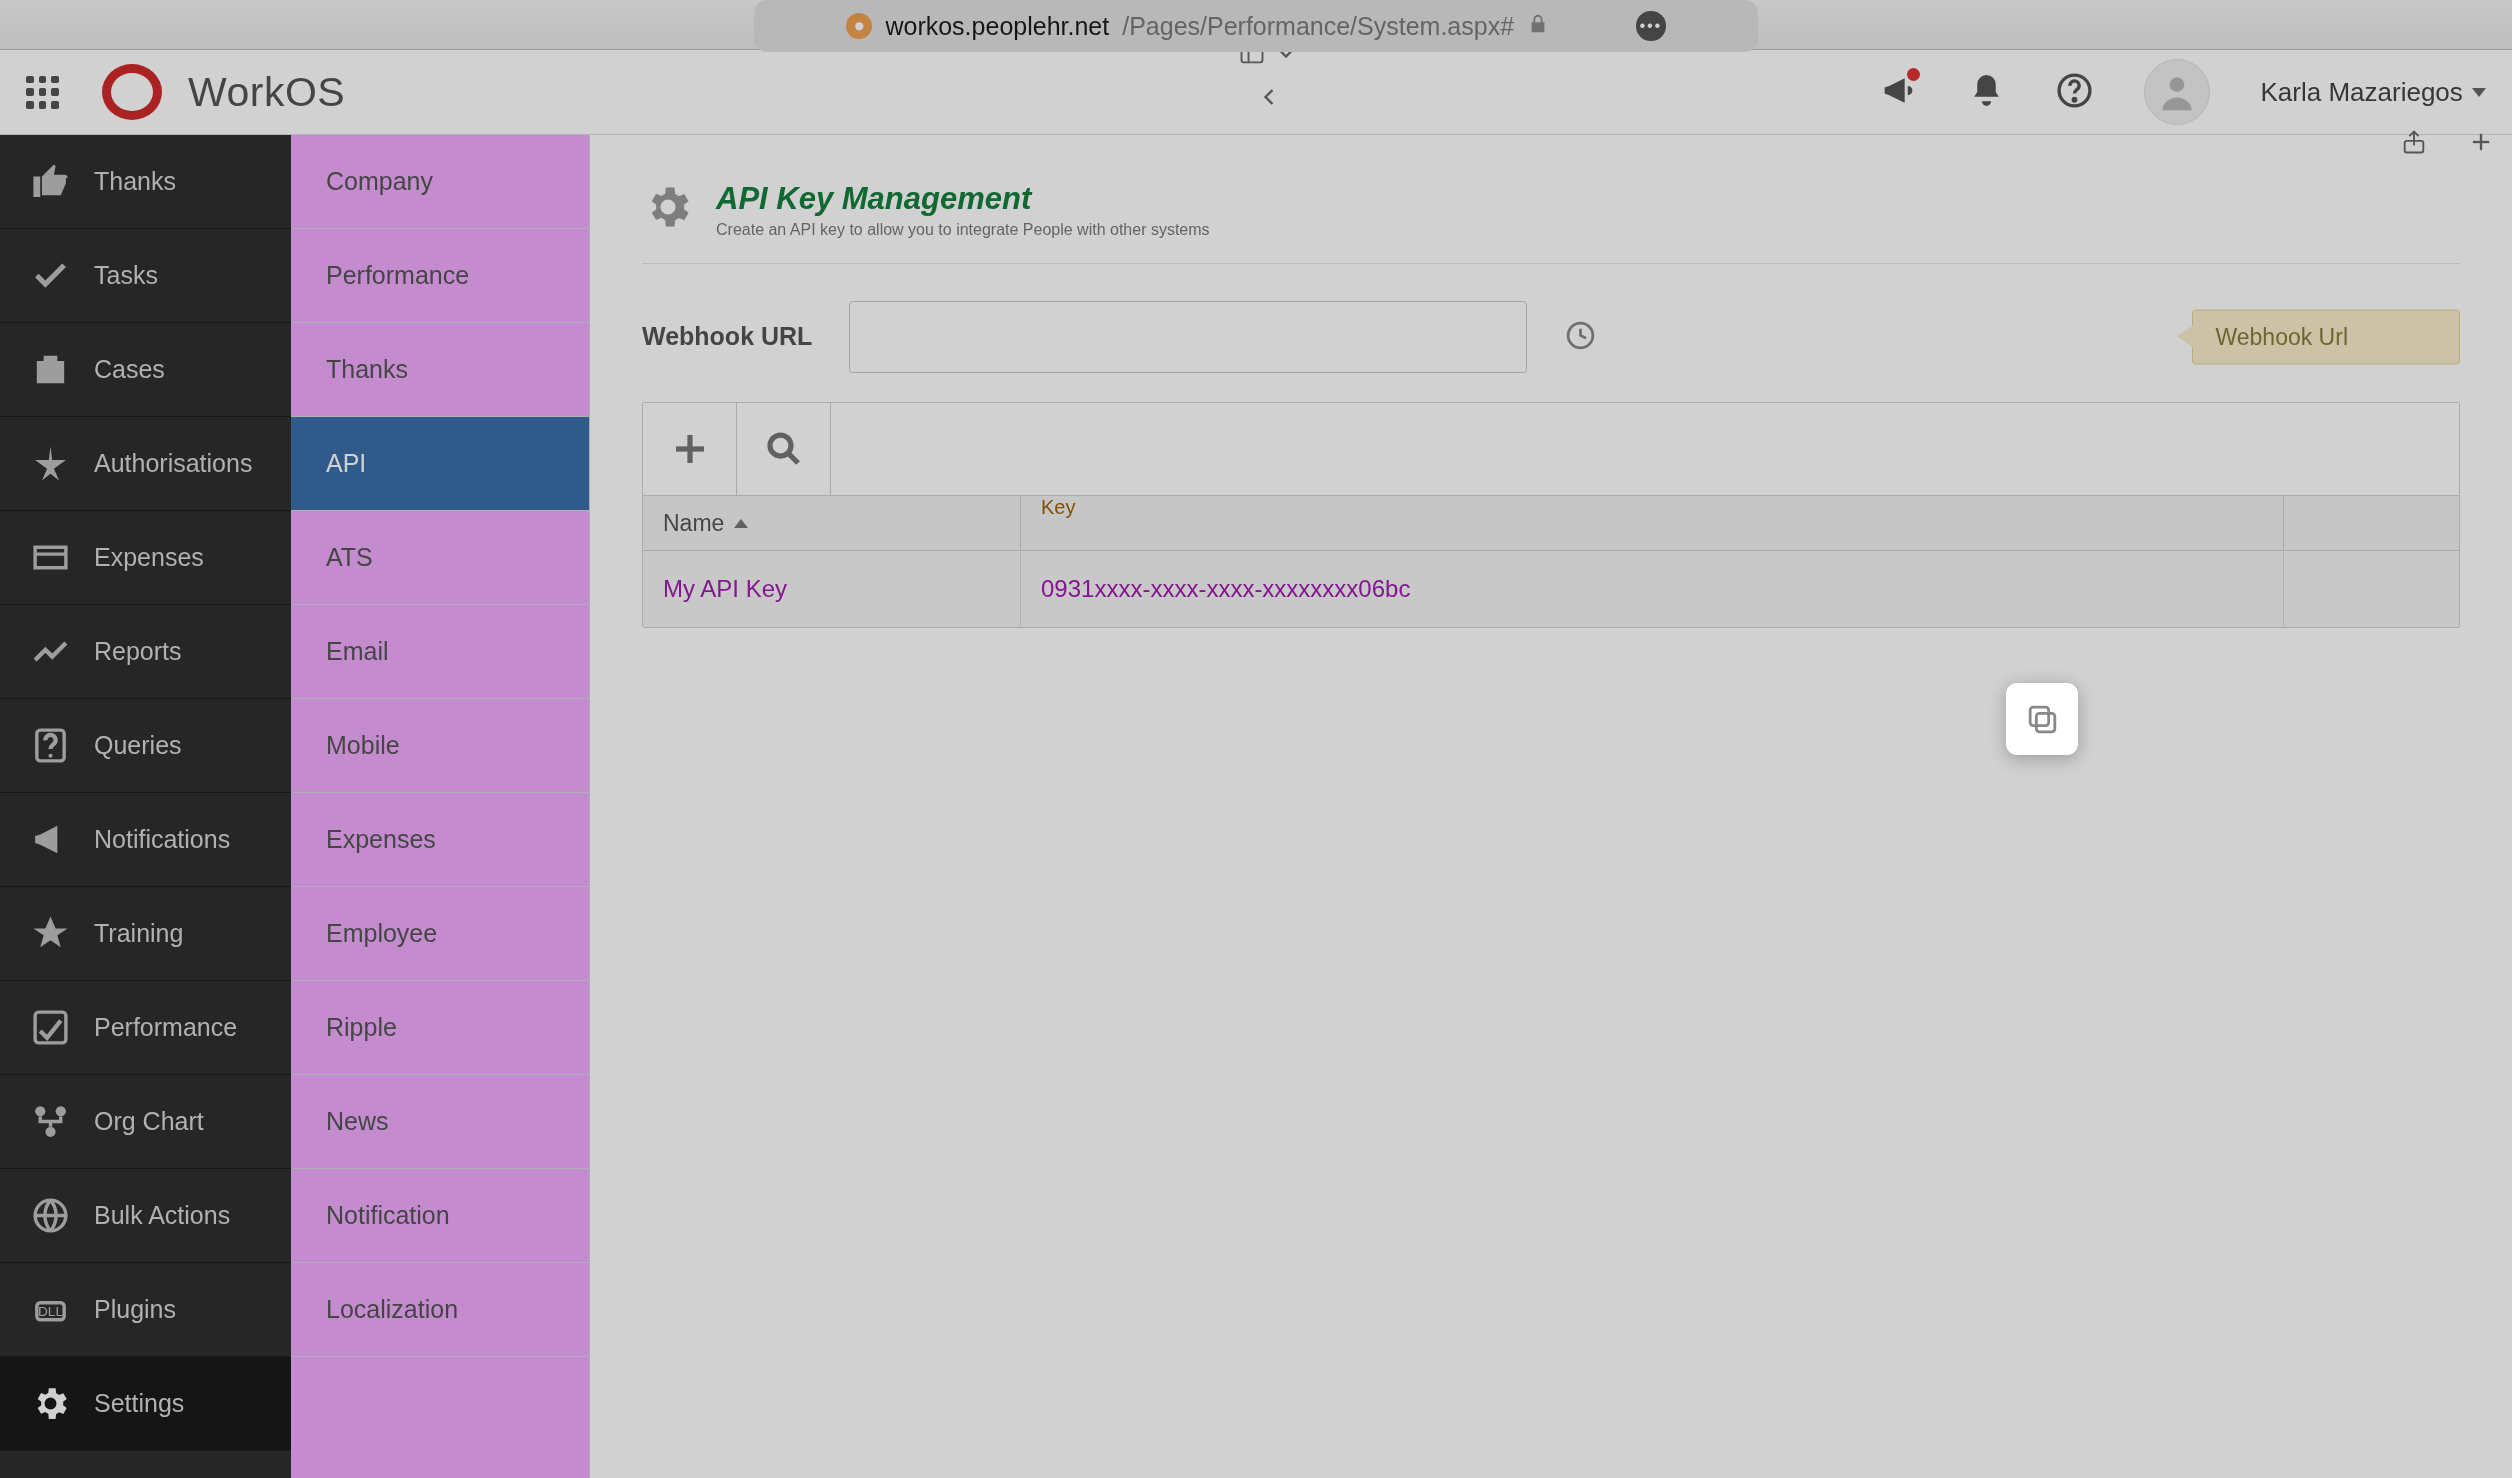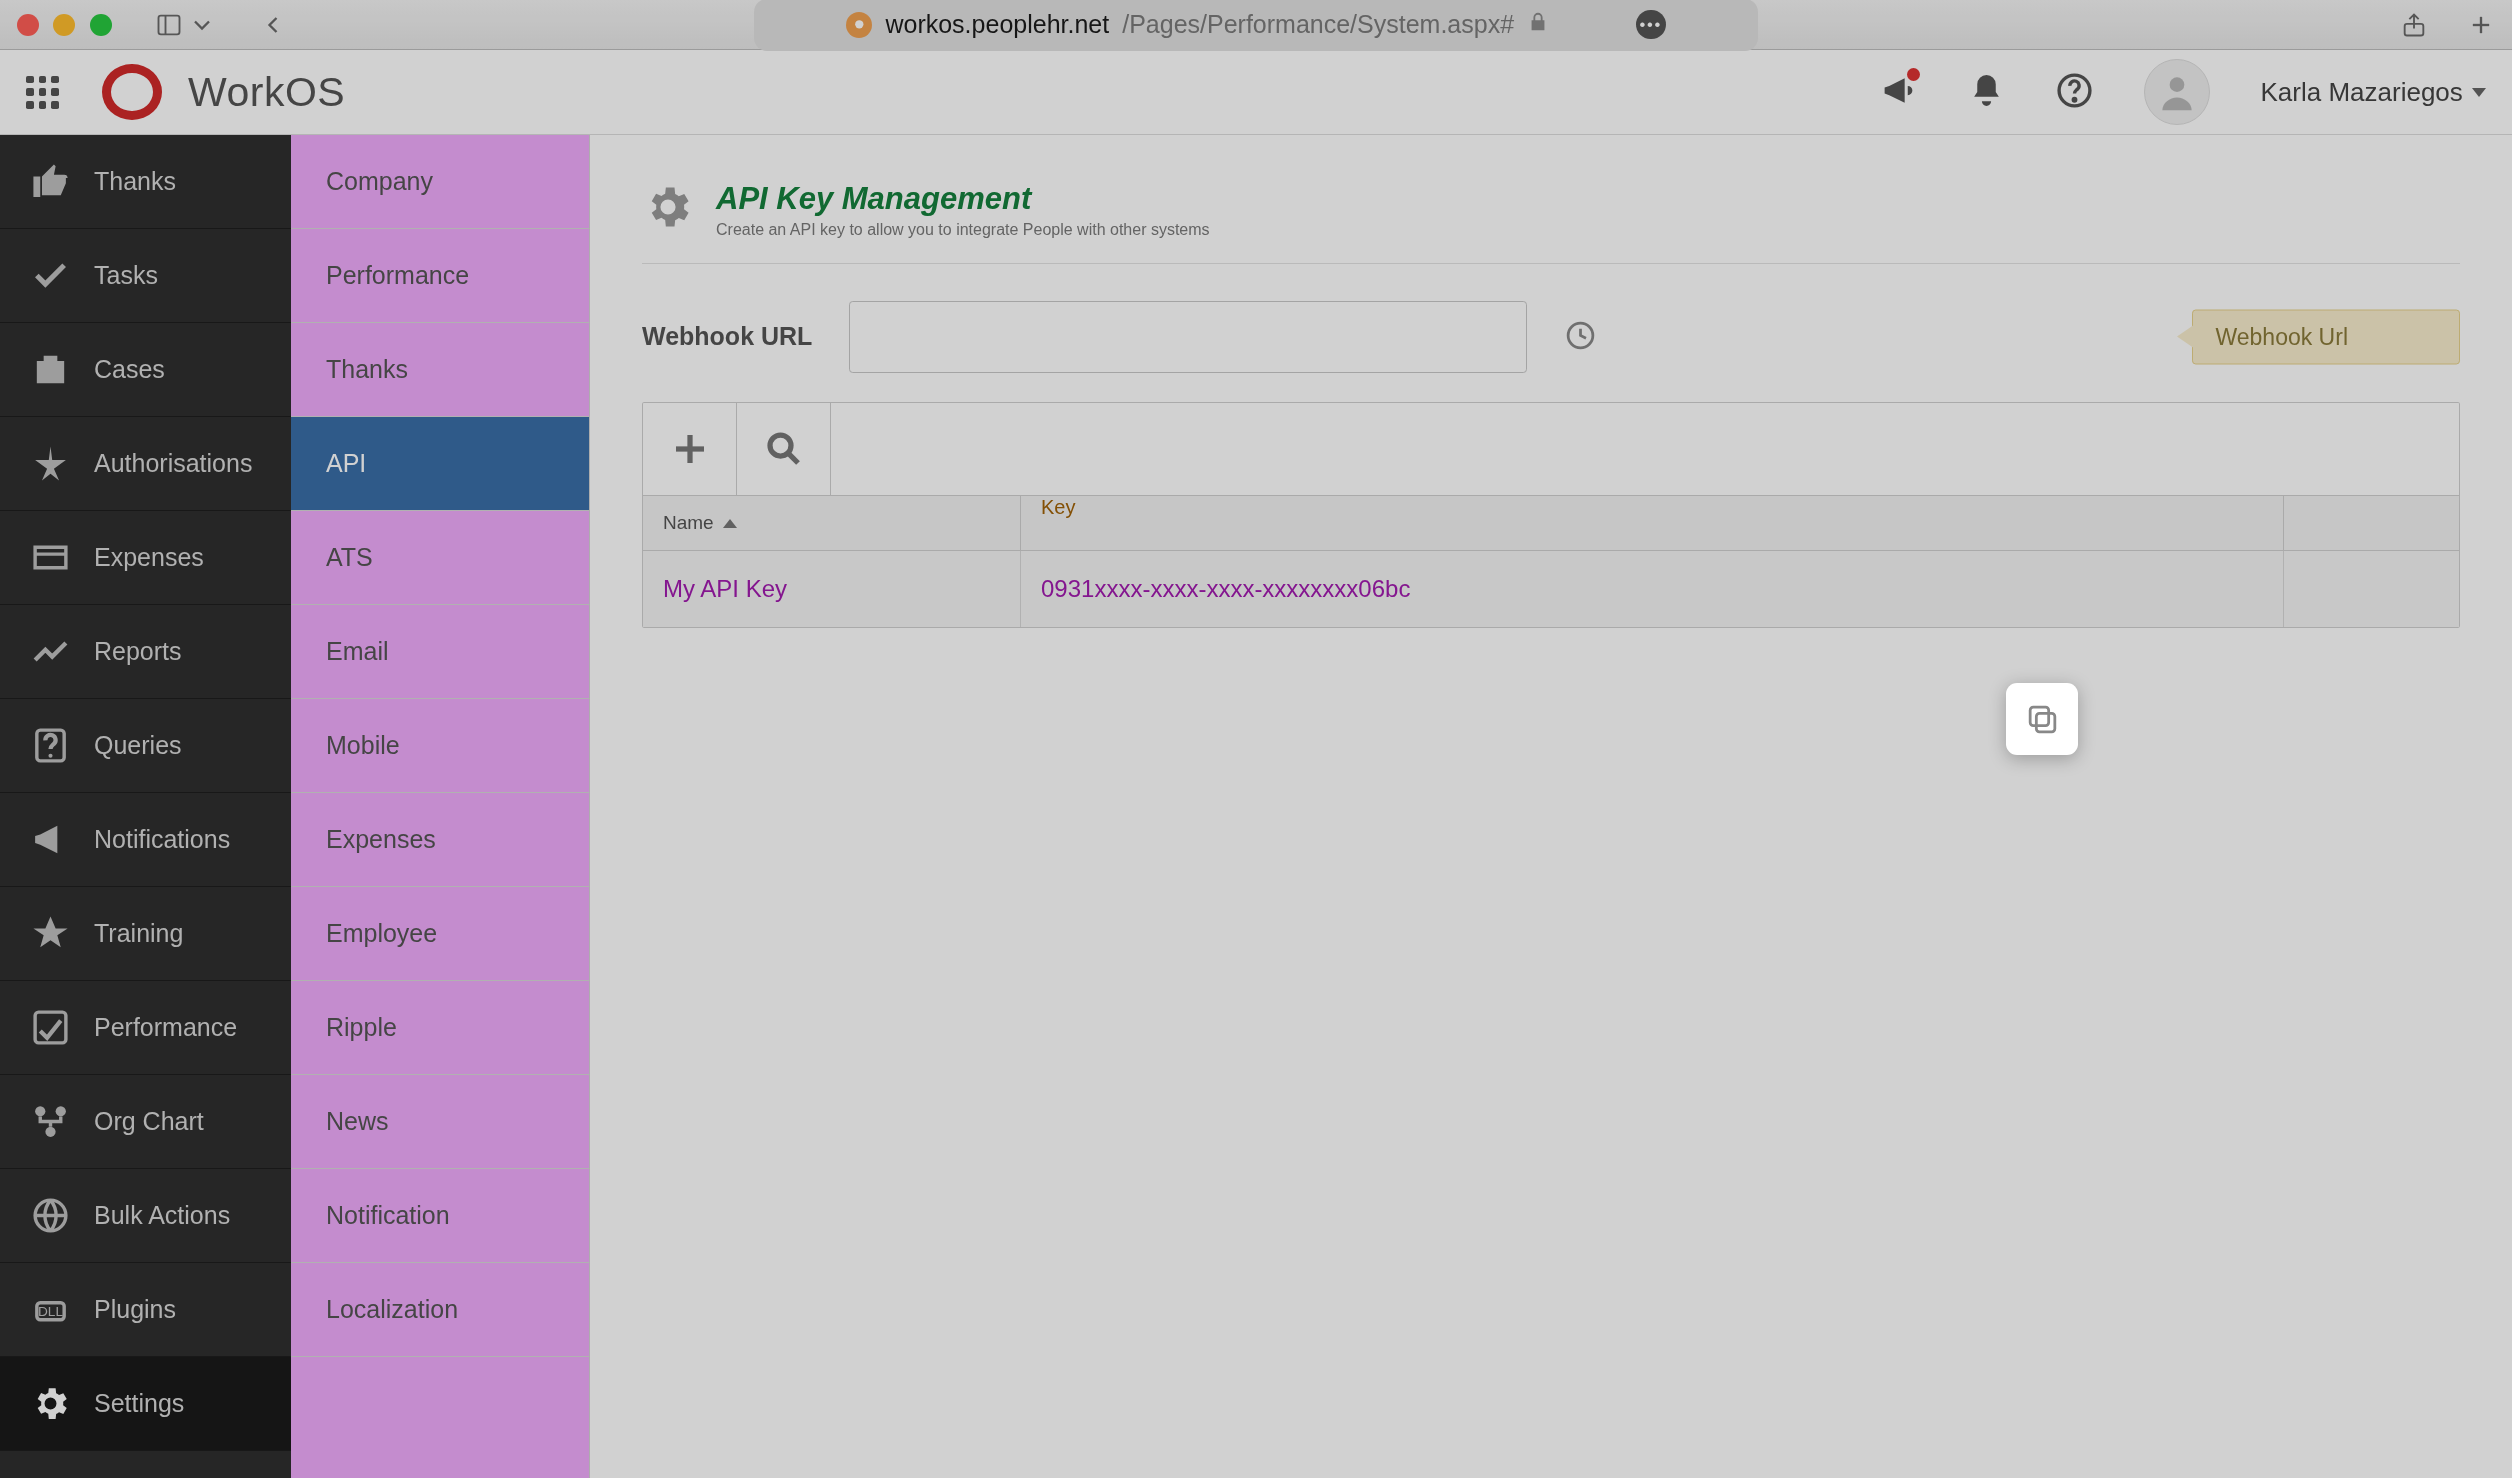--- a/index.html
+++ b/index.html
@@ -9,20 +9,21 @@
   .dim-overlay { position: fixed; inset: 0; background: rgba(0,0,0,0.18); pointer-events: none; z-index: 50; }
 
   
   .browser-chrome {
     height: 50px; width: 100%;
     background: linear-gradient(#f4f4f4,#e8e8e8);
     border-bottom: 0.9px solid #bdbdbd;
     display: flex; align-items: center;
     padding: 0 16.6px; gap: 16.6px;
     position: relative;
+    flex-direction: column;
   }
   .traffic-lights { display: flex; gap: 14.7px; }
   .tl { width: 22px; height: 22px; border-radius: 50%; }
   .tl.red { background:#ff5f57;} .tl.yellow{background:#febc2e;} .tl.green{background:#28c840;}
   .chrome-btn { color:#6a6a6a; display:flex; align-items:center; justify-content:center; }
   .chrome-btn svg { width: 28px; height: 28px; }
   .sidebar-toggle-group { display:flex; align-items:center; gap:5.5px; margin-left:26px;}
   .back-btn { margin-left: 26px; }
   .addr-wrap { position:absolute; left:50%; transform:translateX(-50%); }
   .addr-bar {
@@ -104,21 +105,21 @@
   }
 
   .grid {
     margin-top:29.5px; border:0.9px solid #d0d0d0; border-radius:1.8px;
     width:100%;
   }
   .grid-toolbar { display:flex; border-bottom:0.9px solid #d0d0d0; }
   .grid-tool { width:94px; height:92px; display:flex;align-items:center;justify-content:center; border-right:0.9px solid #d0d0d0; color:#777;}
   .grid-tool svg{width:42px;height:42px;}
   .grid-head { display:flex; background:#f2f2f2; border-bottom:0.9px solid #d0d0d0; height:55px;}
-  .col-name { width:378px; padding-left:20px; display:flex;align-items:center; gap:9.2px; font-size:19px; color:#555; border-right:0.9px solid #d0d0d0;text-align:right;}
+  .col-name { width:378px; padding-left:20px; display:flex;align-items:center; gap:9.2px; font-size:23px; color:#555; border-right:0.9px solid #d0d0d0;text-align:right;}
   .col-key  { flex:1; padding-left:20px; display:flex;font-size:20px; color:#a16207; border-right:0.9px solid #d0d0d0;}
   .col-act  { width:175px; }
   .sort-caret { width:0;height:0;border-left:7.4px solid transparent;border-right:7.4px solid transparent;border-bottom:9.2px solid #777;}
   .grid-row { display:flex; height:76px; background:#f4f4f4; }
   .grid-row .cell { display:flex; align-items:center; padding-left:20px; font-size:24px; color:#a21caf; }
   .grid-row .cell.name { width:378px; border-right:0.9px solid #d8d8d8;}
   .grid-row .cell.key { flex:1; border-right:0.9px solid #d8d8d8;}
   .grid-row .cell.act { width:175px; justify-content:center; position:relative;}
 
   

